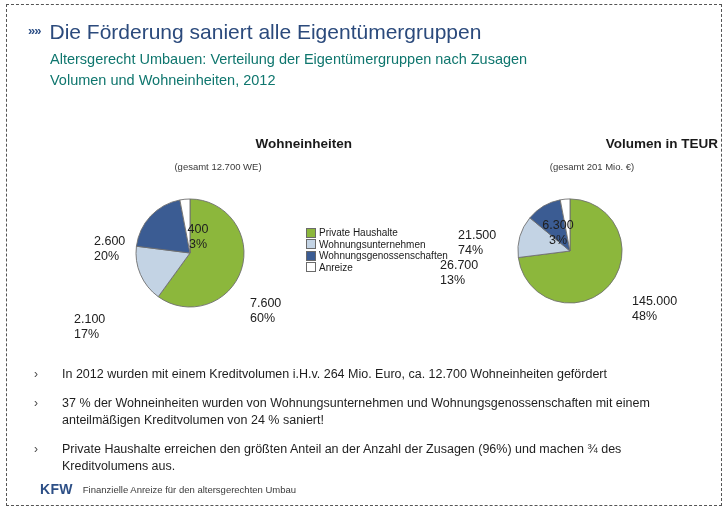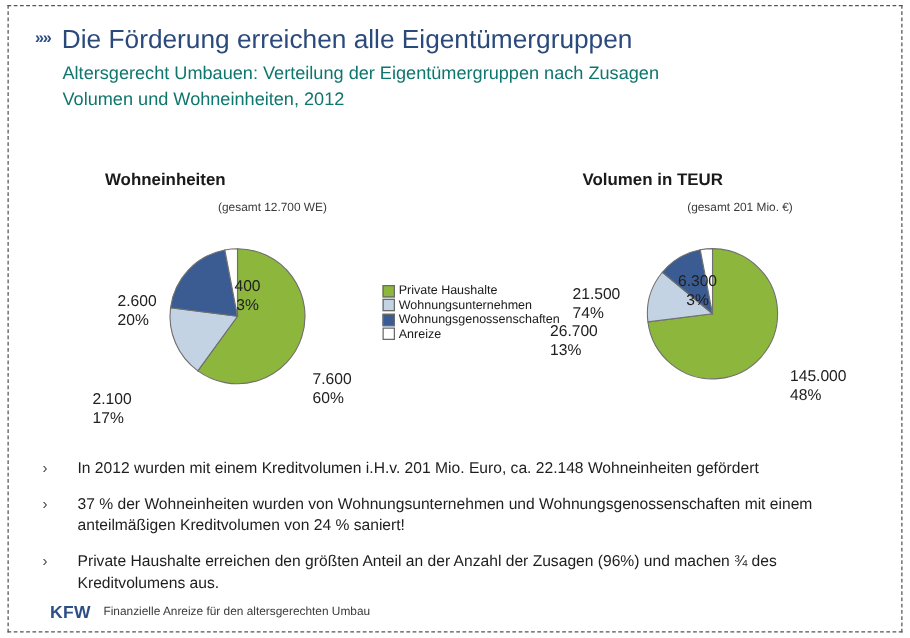--- a/index.html
+++ b/index.html
@@ -65,21 +65,21 @@
   }
 
   
   .chart-block {
     position: absolute;
   }
   #chart-left  { left: 72px;  top: 136px; width: 280px; height: 180px; }
   #chart-right { left: 438px; top: 136px; width: 280px; height: 180px; }
 
   .chart-title {
-    text-align: left;
+    text-align: right;
     font-size: 13.5px;
     font-weight: bold;
     color: #1a1a1a;
     line-height: 16px;
   }
   #chart-left .chart-title  { margin-left: 12px; }
   #chart-right .chart-title { margin-left: 28px; }
   .chart-sub {
     text-align: center;
     font-size: 9.5px;
@@ -183,21 +183,21 @@
 </head>
 <body>
 
 <div id="slide">
 
   <div class="dash-border"></div>
 
   <div class="header">
     <div class="title-row">
       <span class="chevrons">»»</span>
-      <span class="title">Die Förderung erreichen alle Eigentümergruppen</span>
+      <span class="title">Die Förderung saniert alle Eigentümergruppen</span>
     </div>
     <div class="subtitle">Altersgerecht Umbauen: Verteilung der Eigentümergruppen nach Zusagen</div>
     <div class="subtitle" style="margin-top:0">Volumen und Wohneinheiten, 2012</div>
   </div>
 
   <div class="chart-block" id="chart-left">
     <div class="chart-title">Wohneinheiten</div>
     <div class="chart-sub">(gesamt 12.700 WE)</div>
     <div class="pie-area">
       <svg class="pie-svg" id="pie-left" width="112" height="112" viewBox="0 0 112 112">
@@ -277,21 +277,21 @@
       <div class="pie-label lbl-r" style="left:194px; top:100px; width:62px;">
         <span class="val">145.000</span>
         <span class="pct">48%</span>
       </div>
     </div>
   </div>
 
   <div class="bullets">
     <div class="bullet">
       <span class="bullet-mark">›</span>
-      <span class="bullet-text">In 2012 wurden mit einem Kreditvolumen i.H.v. 201 Mio. Euro, ca. 22.148 Wohneinheiten gefördert</span>
+      <span class="bullet-text">In 2012 wurden mit einem Kreditvolumen i.H.v. 264 Mio. Euro, ca. 12.700 Wohneinheiten gefördert</span>
     </div>
     <div class="bullet">
       <span class="bullet-mark">›</span>
       <span class="bullet-text">37 % der Wohneinheiten wurden von Wohnungsunternehmen und Wohnungsgenossenschaften mit einem anteilmäßigen Kreditvolumen von 24 % saniert!</span>
     </div>
     <div class="bullet">
       <span class="bullet-mark">›</span>
       <span class="bullet-text">Private Haushalte erreichen den größten Anteil an der Anzahl der Zusagen (96%) und machen  ¾ des Kreditvolumens aus.</span>
     </div>
   </div>

